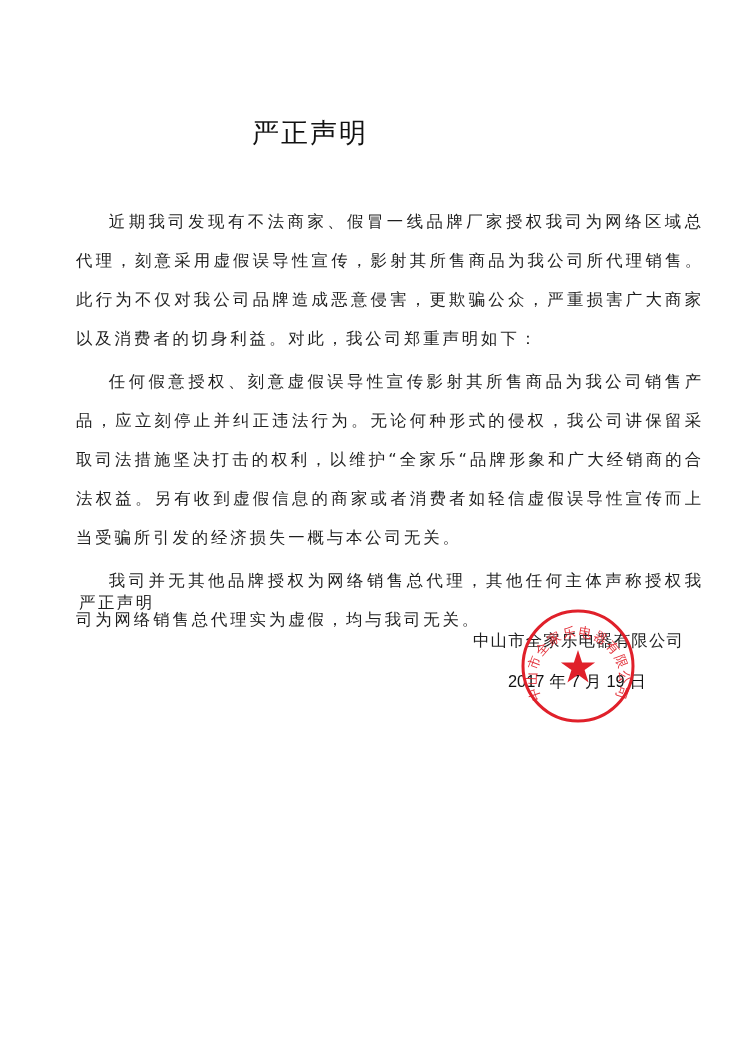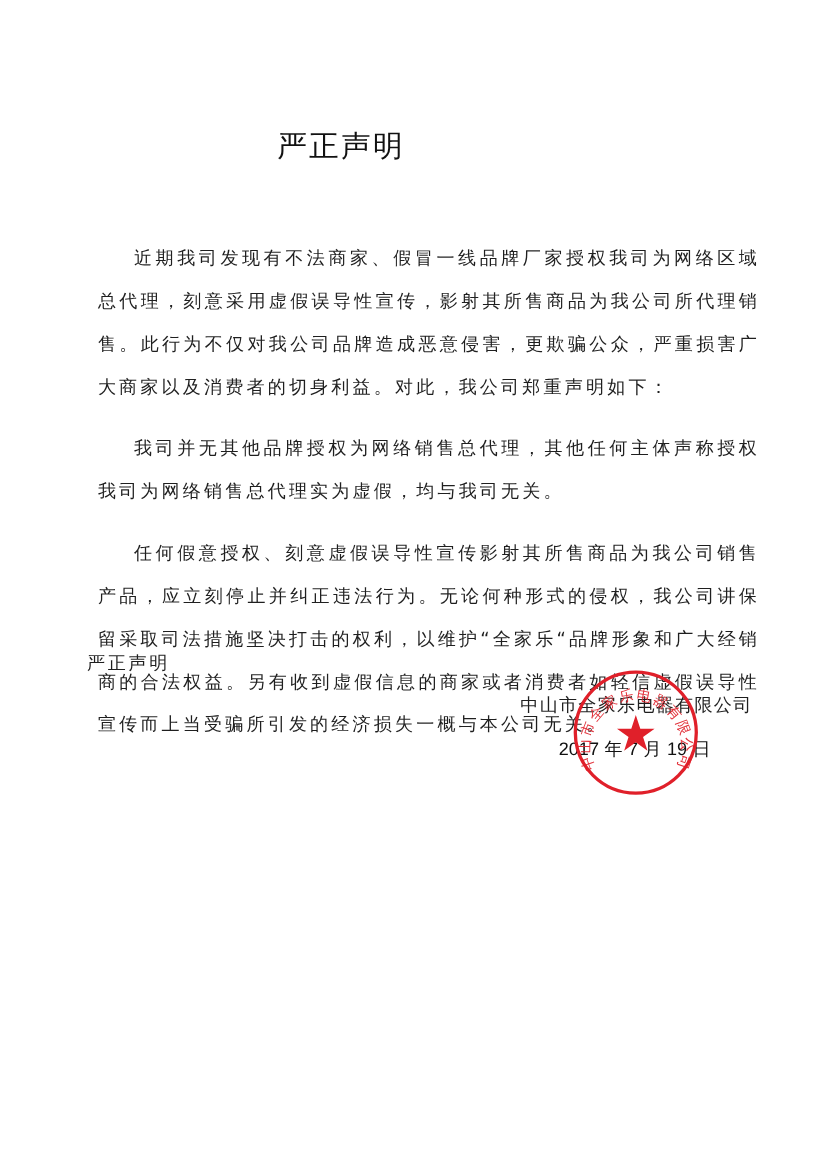--- a/index.html
+++ b/index.html
@@ -37,21 +37,21 @@
       left: 72px;
       top: 198px;
       width: 636px;
       font-size: 16.4px;
       line-height: 39px;
       letter-spacing: 2.9px;
       color: #1f1f1f;
       font-family: "DejaVu Sans", "Liberation Sans", sans-serif;
     }
     .body-text p {
-      margin: 17px;
+      margin: 4px;
       text-indent: 2em;
       text-align: justify;
       text-align-last: left;
     }
     .closing {
       position: absolute;
       left: 79px;
       top: 588px;
       font-size: 16.4px;
       line-height: 30px;
@@ -97,22 +97,22 @@
   </style>
 </head>
 <body>
 
 <div class="page">
 
   <div class="title">严正声明</div>
 
   <div class="body-text">
     <p>近期我司发现有不法商家、假冒一线品牌厂家授权我司为网络区域总代理，刻意采用虚假误导性宣传，影射其所售商品为我公司所代理销售。此行为不仅对我公司品牌造成恶意侵害，更欺骗公众，严重损害广大商家以及消费者的切身利益。对此，我公司郑重声明如下：</p>
+    <p>任何假意授权、刻意虚假误导性宣传影射其所售商品为我公司销售产品，应立刻停止并纠正违法行为。无论何种形式的侵权，我公司讲保留采取司法措施坚决打击的权利，以维护“全家乐“品牌形象和广大经销商的合法权益。另有收到虚假信息的商家或者消费者如轻信虚假误导性宣传而上当受骗所引发的经济损失一概与本公司无关。</p>
     <p>我司并无其他品牌授权为网络销售总代理，其他任何主体声称授权我司为网络销售总代理实为虚假，均与我司无关。</p>
-    <p>任何假意授权、刻意虚假误导性宣传影射其所售商品为我公司销售产品，应立刻停止并纠正违法行为。无论何种形式的侵权，我公司讲保留采取司法措施坚决打击的权利，以维护“全家乐“品牌形象和广大经销商的合法权益。另有收到虚假信息的商家或者消费者如轻信虚假误导性宣传而上当受骗所引发的经济损失一概与本公司无关。</p>
   </div>
 
   <div class="closing">严正声明</div>
 
   <div class="company">中山市全家乐电器有限公司</div>
 
   <div class="date"><span>2017</span><span class="gap"></span><span>年</span><span class="gap"></span><span>7</span><span class="gap"></span><span>月</span><span class="gap"></span><span>19</span><span class="gap"></span><span>日</span></div>
 
   <div class="stamp">
     <svg viewBox="0 0 116 116">

